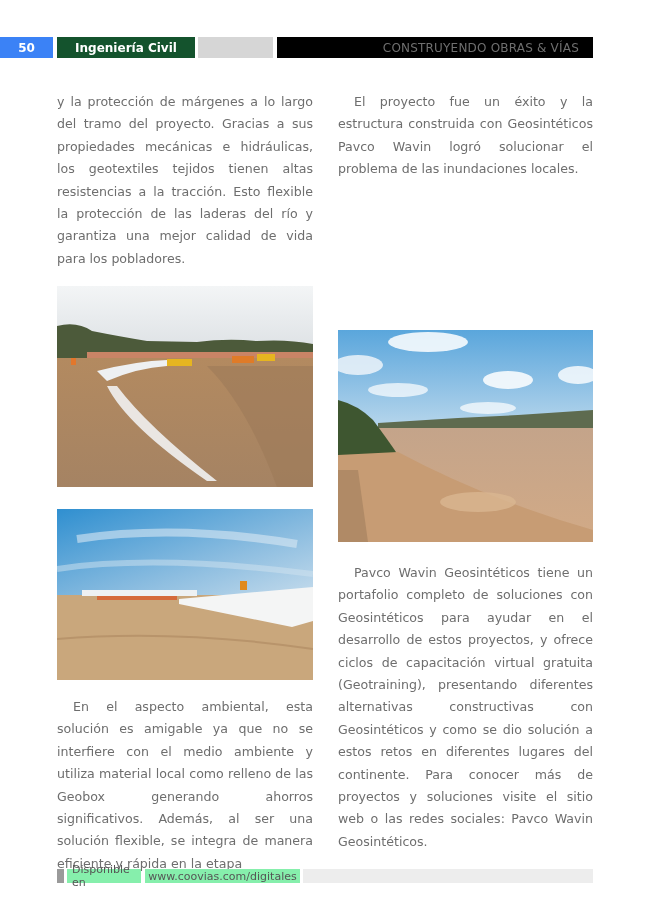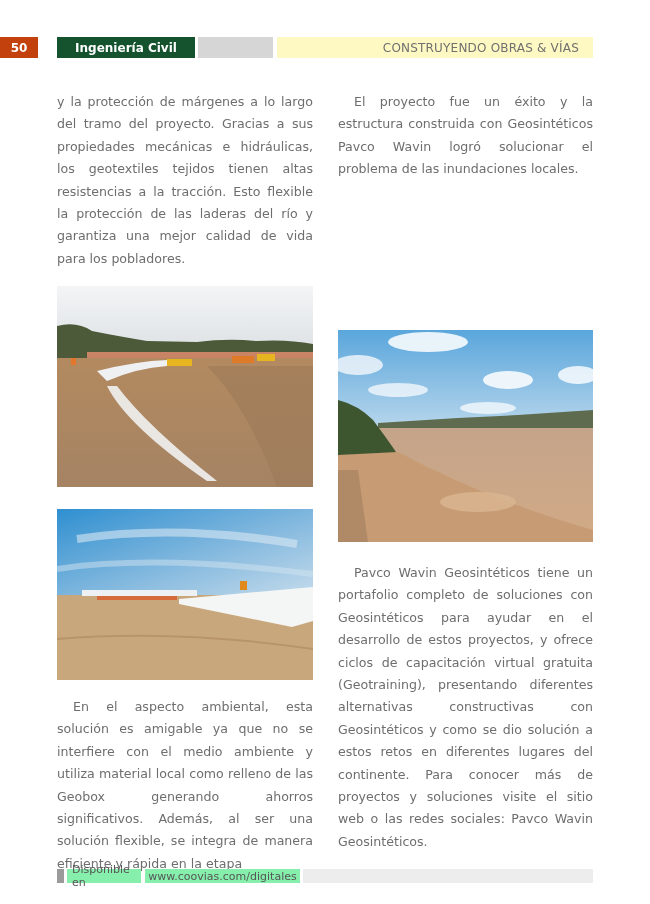--- a/index.html
+++ b/index.html
@@ -1,24 +1,24 @@
 <!DOCTYPE html>
 <html><head>
 <meta charset="utf-8">
 <style>
   html, body { margin: 0; padding: 0; }
   body {
     width: 650px; height: 904px; background: #ffffff; position: relative; overflow: hidden;
     font-family: "DejaVu Sans", sans-serif; color: #6b6b6b;
   }
   .hdr { position: absolute; top: 37px; height: 21px; display: flex; align-items: center; }
-  .hdr-num { left: 0; width: 38px; background: #c2410c; color: #fff; font-weight: bold; font-size: 12px; justify-content: center; }
+  .hdr-num { left: 0; width: 53px; background: #3b82f6; color: #fff; font-weight: bold; font-size: 12px; justify-content: center; }
   .hdr-section { left: 57px; width: 138px; background: #14532d; color: #fff; font-weight: bold; font-size: 12px; justify-content: center; }
   .hdr-blank { left: 198px; width: 75px; background: #d6d6d6; }
-  .hdr-title { left: 277px; width: 316px; background: #fef9c3; color: #6f6f6f; font-size: 12px; justify-content: flex-end; padding-right: 14px; box-sizing: border-box; letter-spacing: 0.2px; }
+  .hdr-title { left: 277px; width: 316px; background: #000000; color: #6f6f6f; font-size: 12px; justify-content: flex-end; padding-right: 14px; box-sizing: border-box; letter-spacing: 0.2px; }
 
   .col { position: absolute; font-size: 12.6px; line-height: 22.4px; text-align: justify; color: #6e6e6e; }
   .col p { margin: 0; }
   .indent { text-indent: 16px; }
   .col-l1 { left: 57px; top: 91px; width: 256px; }
   .col-l2 { left: 57px; top: 696px; width: 256px; }
   .col-r1 { left: 338px; top: 91px; width: 255px; }
   .col-r2 { left: 338px; top: 562px; width: 255px; }
 
   .photo { position: absolute; overflow: hidden; }

